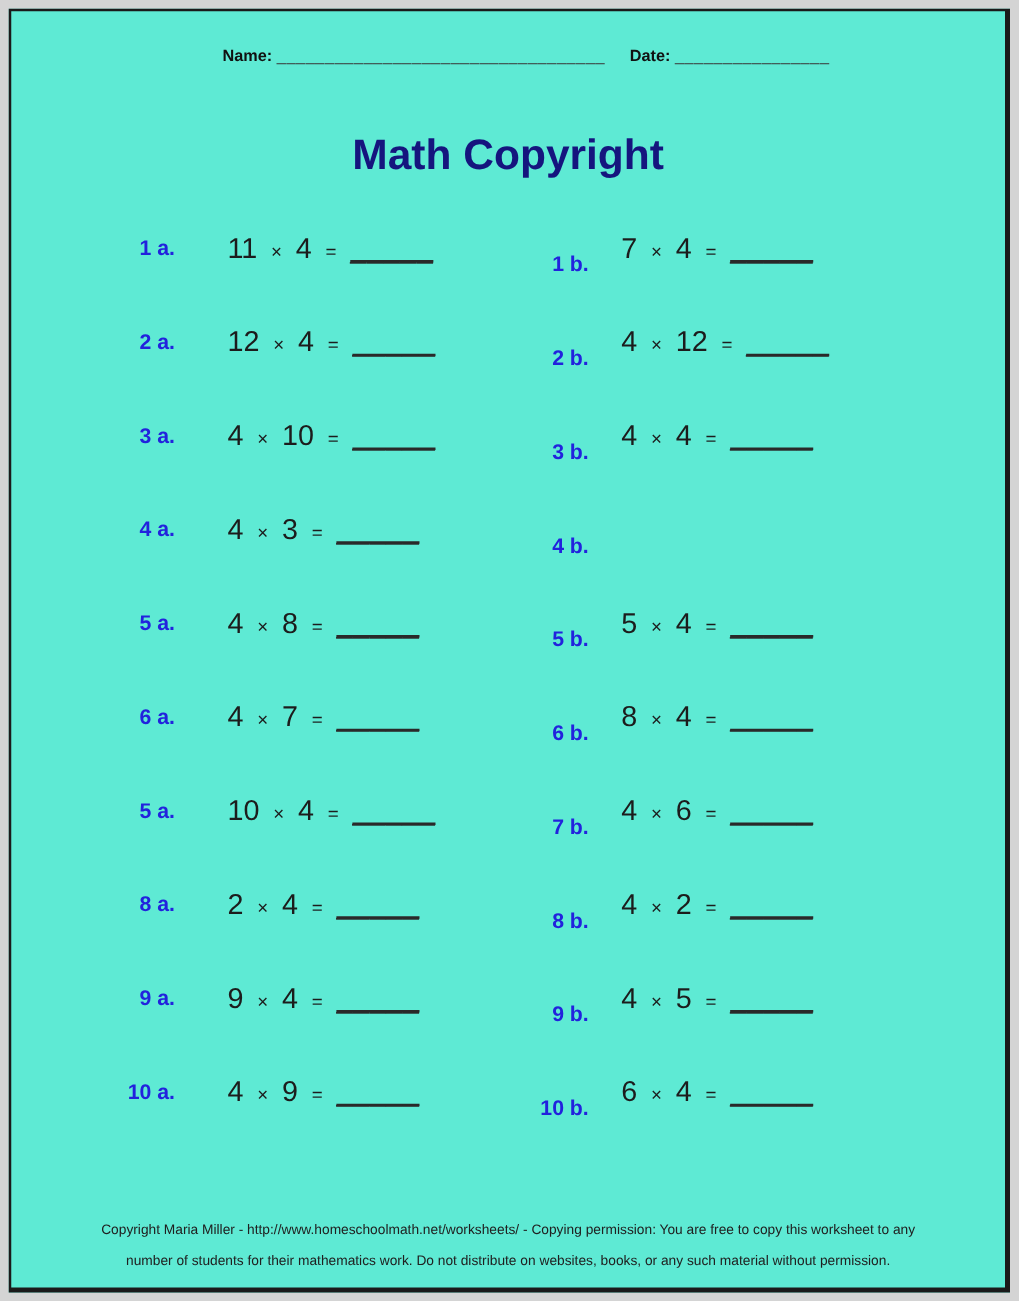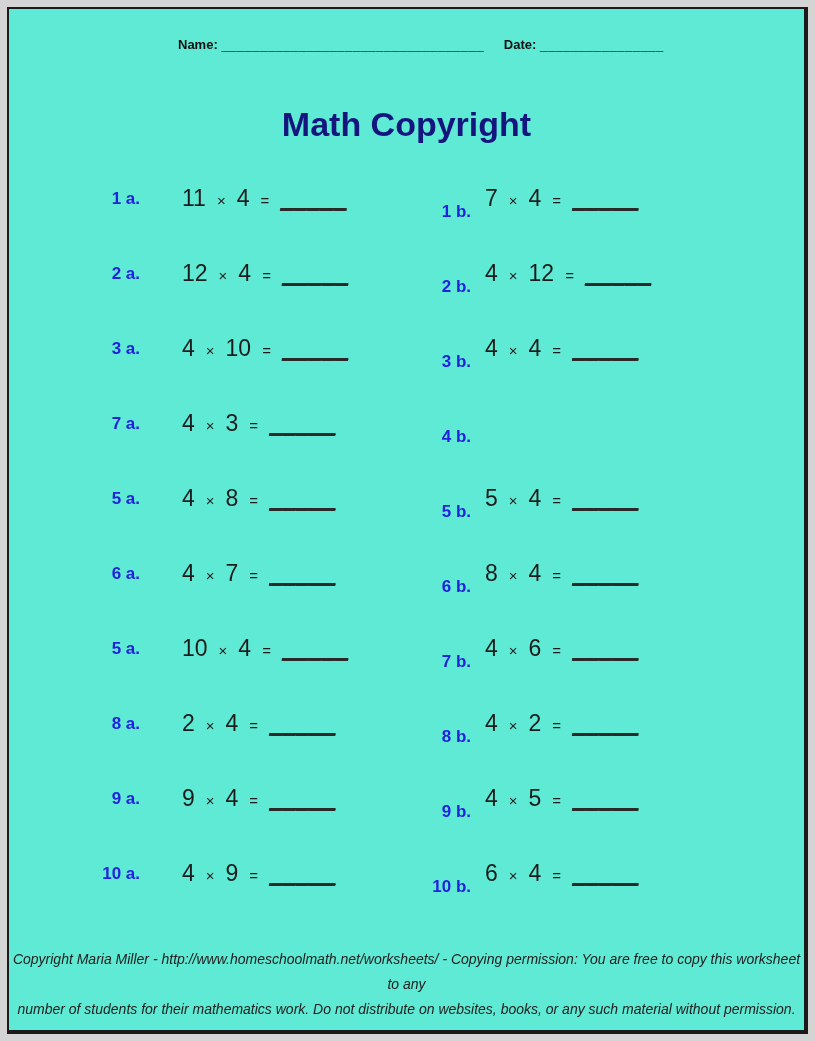--- a/index.html
+++ b/index.html
@@ -51,31 +51,30 @@
     font-weight: bold;
     color: #2222dd;
     text-align: right;
     flex: 0 0 auto;
     padding-left: 24px;
   }
   .la { width: 107px; }
   .lb { width: 50px; margin-top: 27px; }
   .expr { white-space: nowrap; }
   .ea { margin-left: 42px; width: 215px; flex: 0 0 auto; }
-  .eb { margin-left: 14px; flex: 1; }
+  .eb { margin-left: 26px; flex: 1; }
   .f { font-size: 23px; color: #1c1c1c; }
   .op { font-size: 15px; color: #1c1c1c; margin: 0 11px; }
   .blank { font-size: 23px; color: #2a2a2a; letter-spacing: 0.5px; text-decoration: underline; }
   
   .footer {
     position: absolute;
     left: 0; right: 0; bottom: 8px;
     text-align: center;
-    font-style: italic;
-    font-size: 14px;
+    font-size: 11px;
     line-height: 25px;
     color: #202020;
   }
 </style>
 </head>
 <body>
 
 <div class="page">
 
   <div class="header">
@@ -115,21 +114,21 @@
     <span class="expr ea">
       <span class="f">4</span><span class="op">×</span><span class="f">10</span><span class="op">=</span><span class="blank">_____</span>
     </span>
     <span class="plabel lb">3 b.</span>
     <span class="expr eb">
       <span class="f">4</span><span class="op">×</span><span class="f">4</span><span class="op">=</span><span class="blank">_____</span>
     </span>
   </div>
 
   <div class="row">
-    <span class="plabel la">7 a.</span>
+    <span class="plabel la">4 a.</span>
     <span class="expr ea">
       <span class="f">4</span><span class="op">×</span><span class="f">3</span><span class="op">=</span><span class="blank">_____</span>
     </span>
     <span class="plabel lb">4 b.</span>
   </div>
 
   <div class="row">
     <span class="plabel la">5 a.</span>
     <span class="expr ea">
       <span class="f">4</span><span class="op">×</span><span class="f">8</span><span class="op">=</span><span class="blank">_____</span>

